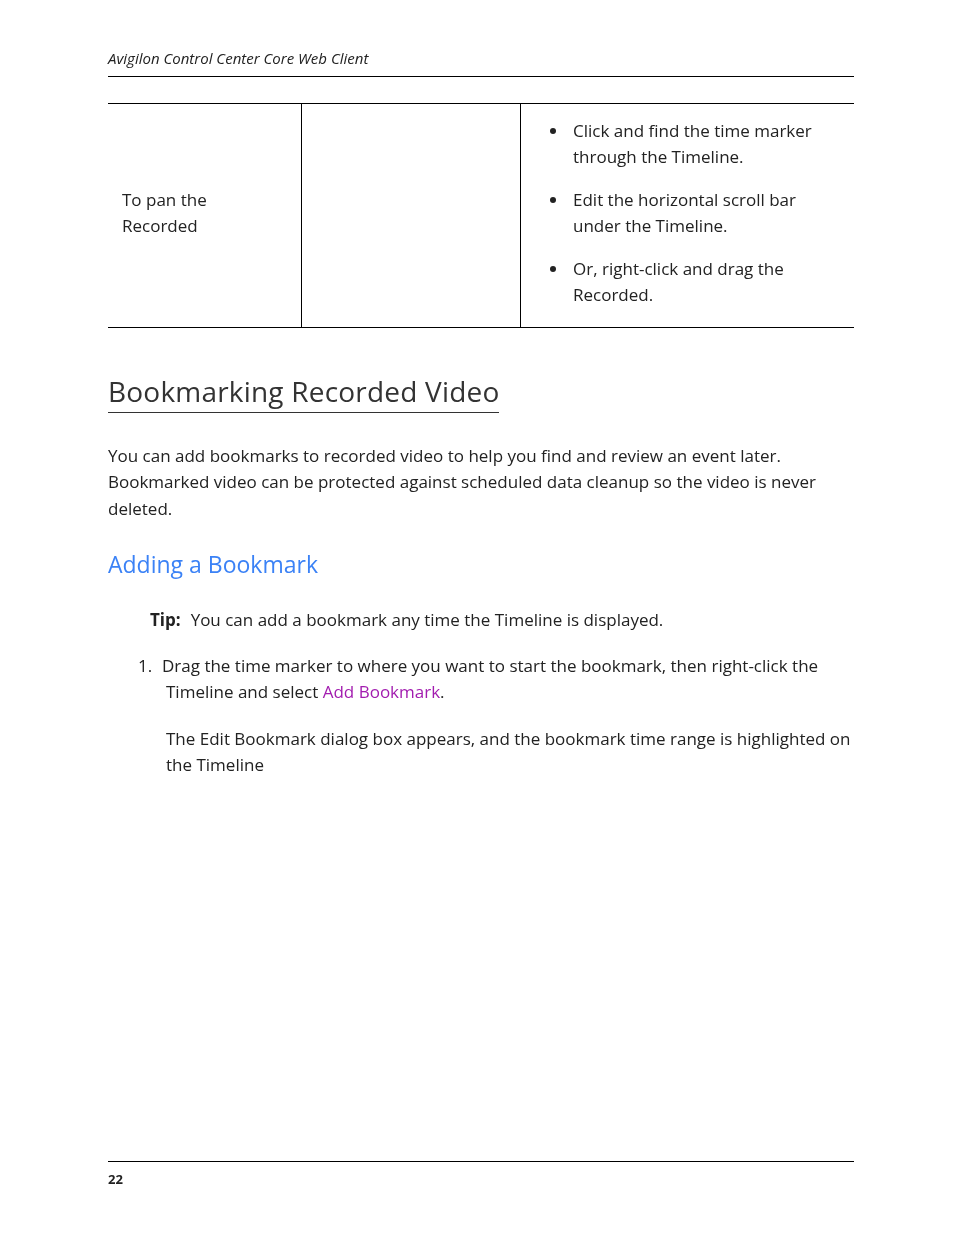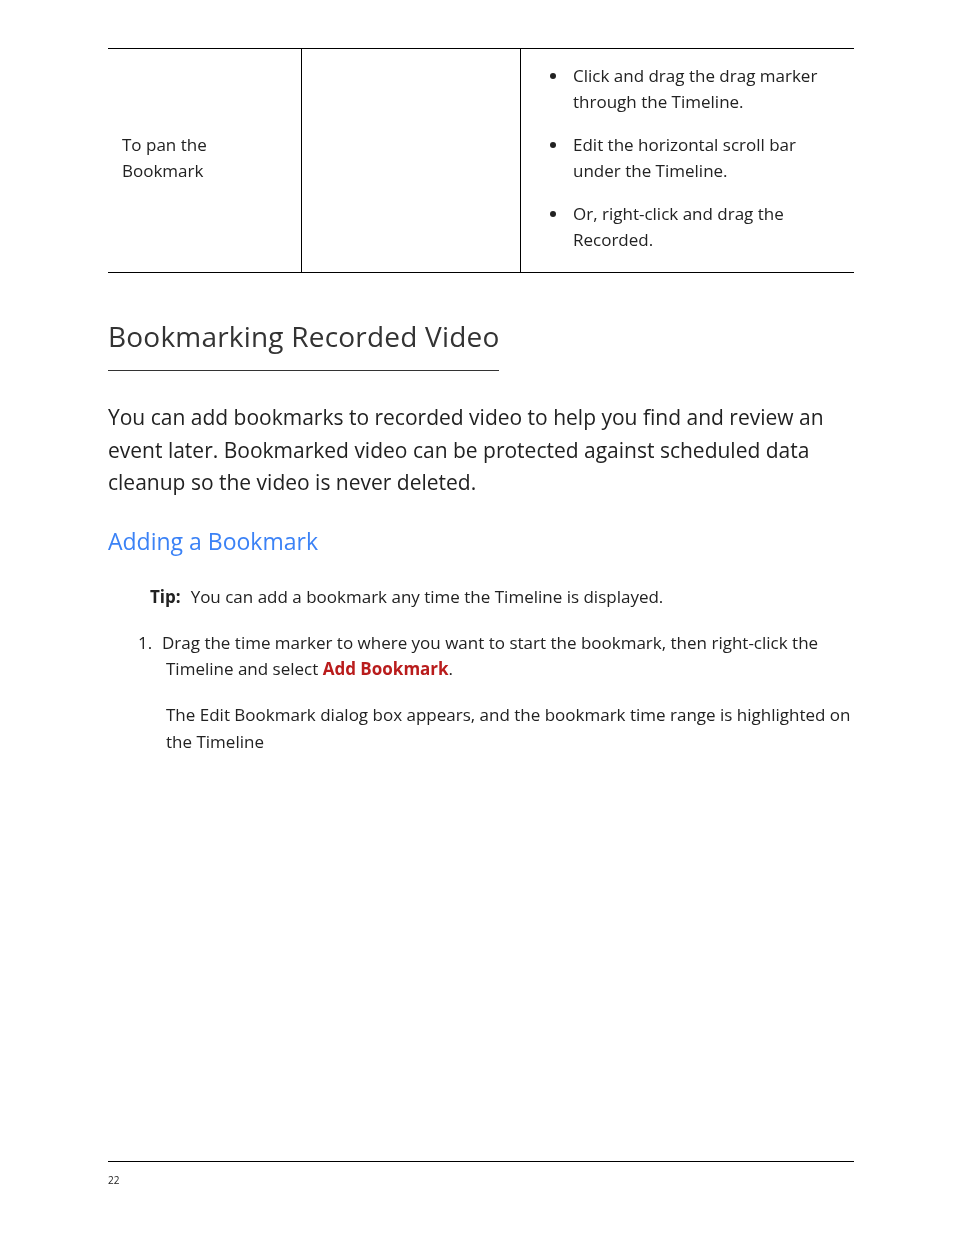--- a/index.html
+++ b/index.html
@@ -58,27 +58,27 @@
   }
   table.tl td.col3 li:last-child {
     margin-bottom: 0;
   }
   .h1 {
     font-size: 28px;
     font-weight: 400;
     color: #333;
     border-bottom: 1px solid #333;
     display: inline-block;
-    padding-bottom: 15px;
+    padding-bottom: 2px;
     margin-top: 44px;
     margin-bottom: 30px;
     letter-spacing: 0.2px;
   }
   .para {
-    font-size: 21px;
+    font-size: 17px;
     line-height: 1.55;
     margin-bottom: 26px;
   }
   .h2 {
     font-size: 23px;
     font-weight: 400;
     color: #3b82f6;
     margin-top: 14px;
     margin-bottom: 28px;
   }
@@ -102,53 +102,54 @@
     margin-left: -28px;
   }
   .ol .li-body {
     display: block;
     margin-bottom: 18px;
   }
   .ol .li-body .sub {
     margin-top: 20px;
   }
   .action-link {
-    font-weight: 700;
-    color: #b91c1c;
+    font-weight: 400;
+    color: #a21caf;
   }
   .footer {
     position: absolute;
     left: 108px;
     right: 100px;
     bottom: 46px;
     border-top: 1.2px solid #000;
     padding-top: 5px;
   }
   .footer .pg {
-    font-weight: 400;
-    font-size: 10px;
+    font-weight: 700;
+    font-size: 13px;
   }
 </style>
 </head>
 <body>
 
 <div class="page">
 
+  <div class="header">Avigilon Control Center Core Web Client</div>
 
   <table class="tl">
     <tbody>
         <tr>
       <td class="col1">
         <span>To pan the</span><br>
-        <span>Bookmark</span>
+        <span>Recorded</span>
       </td>
       <td class="col2"></td>
       <td class="col3">
         <ul>
-          <li>Click and drag the drag marker through the Timeline.</li>
+          <li>Click and find the time marker through the Timeline.</li>
           <li>Edit the horizontal scroll bar under the Timeline.</li>
           <li>Or, right-click and drag the Recorded.</li>
         </ul>
       </td>
     </tr>
   </tbody>
     </table>
 
   <div class="h1">Bookmarking Recorded Video</div>
 

